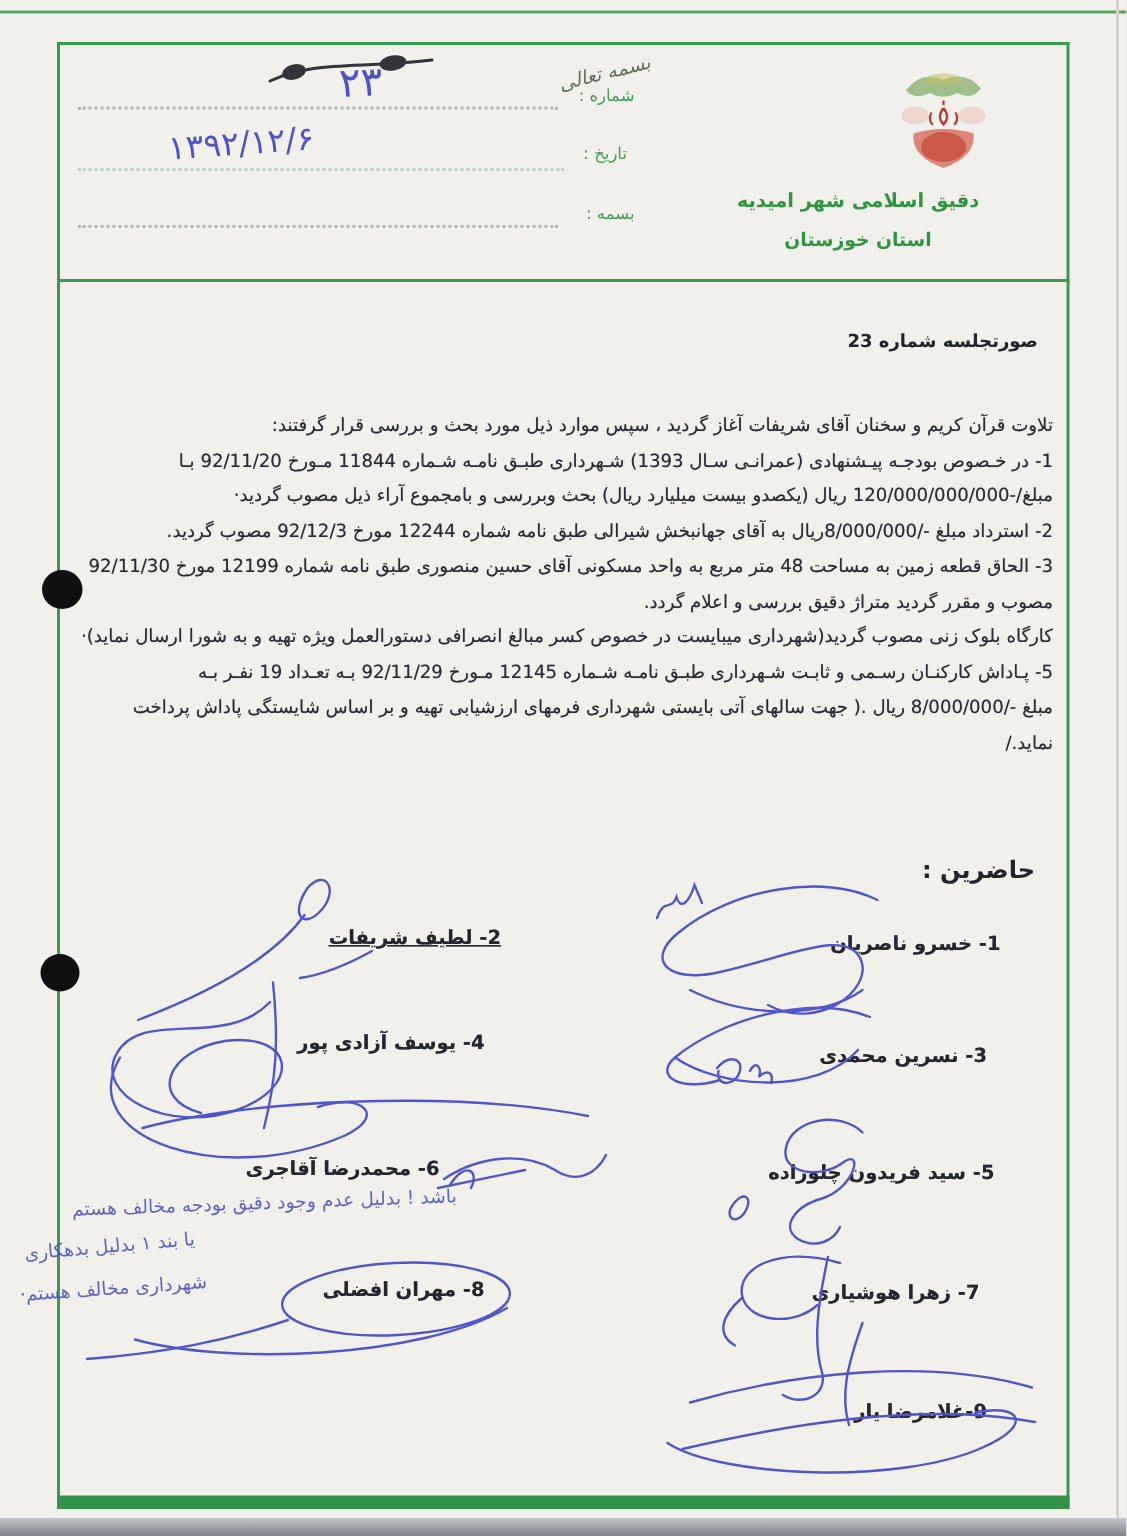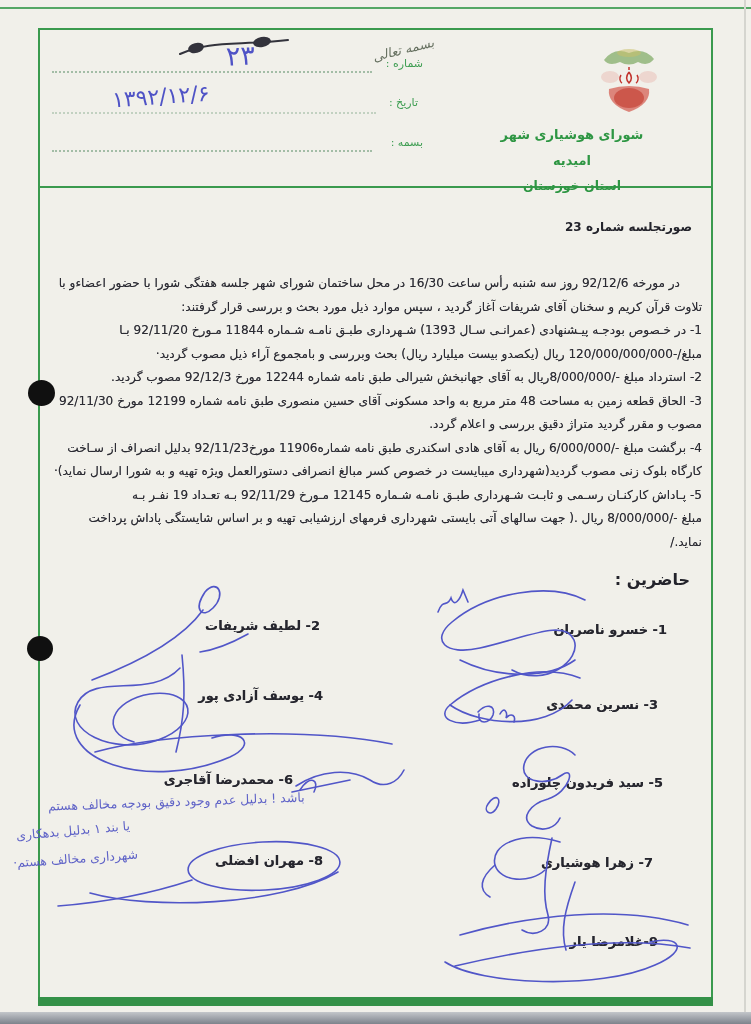--- a/index.html
+++ b/index.html
@@ -59,56 +59,54 @@
     <path d="M8,14 Q18,1 33,7 Q48,1 58,13 Q52,21 42,16 Q33,21 24,16 Q13,21 8,14 Z" fill="#8bb272" opacity="0.8"></path>
     <ellipse cx="33" cy="7" rx="12" ry="4" fill="#c9c06a" opacity="0.55"></ellipse>
     <ellipse cx="14" cy="31" rx="9" ry="6" fill="#e9bcb4" opacity="0.5"></ellipse>
     <ellipse cx="52" cy="31" rx="9" ry="6" fill="#e9bcb4" opacity="0.5"></ellipse>
     <path d="M33,24 l0,-3 M33,26 c-3,4 -3,8 0,11 c3,-3 3,-7 0,-11 M25,29 c-2,3 -1,7 1,8 M41,29 c2,3 1,7 -1,8" stroke="#c2342e" fill="none" stroke-width="1.5"></path>
     <path d="M13,43 Q33,37 53,43 Q55,58 33,66 Q11,58 13,43 Z" fill="#d76a5f" opacity="0.8"></path>
     <ellipse cx="33" cy="52" rx="15" ry="10" fill="#c84b40" opacity="0.8"></ellipse>
   </svg>
 
   <div class="orgtext">
-    <div class="l1">شورای هوشیاری شهر امیدیه</div>
+    <div class="l1">دقیق اسلامی شهر امیدیه</div>
     <div class="l2">استان خوزستان</div>
   </div>
 
   <div class="flabel" style="right:328px;top:57px;">شماره :</div>
   <div class="dotted" style="left:52px;width:320px;top:71px;"></div>
   <div class="hand hv-number" style="left:226px;top:40px;">۲۳</div>
 
   <div class="flabel" style="right:333px;top:96px;">تاریخ :</div>
   <div class="dotted" style="left:52px;width:324px;top:112px;opacity:.6;"></div>
   <div class="hand hv-date" style="left:112px;top:84px;">۱۳۹۲/۱۲/۶</div>
 
   <div class="flabel" style="right:328px;top:136px;">بسمه :</div>
   <div class="dotted" style="left:52px;width:320px;top:150px;"></div>
 
   <div class="doc-title">صورتجلسه شماره 23</div>
 
   <div class="bodytext">
-    <div class="bl indent">در مورخه 92/12/6 روز سه شنبه رأس ساعت 16/30 در محل ساختمان شورای شهر جلسه هفتگی شورا با حضور اعضاءو با</div>
     <div class="bl">تلاوت قرآن کریم و سخنان آقای شریفات آغاز گردید ، سپس موارد ذیل مورد بحث و بررسی قرار گرفتند:</div>
     <div class="bl">1- در خـصوص بودجـه پیـشنهادی (عمرانـی سـال 1393) شـهرداری طبـق نامـه شـماره 11844 مـورخ 92/11/20 بـا</div>
     <div class="bl">مبلغ/-120/000/000/000 ریال (یکصدو بیست میلیارد ریال) بحث وبررسی و بامجموع آراء ذیل مصوب گردید·</div>
     <div class="bl">2- استرداد مبلغ -/8/000/000ریال به آقای جهانبخش شیرالی طبق نامه شماره 12244 مورخ 92/12/3 مصوب گردید.</div>
     <div class="bl">3- الحاق قطعه زمین به مساحت 48 متر مربع به واحد مسکونی آقای حسین منصوری طبق نامه شماره 12199 مورخ 92/11/30</div>
     <div class="bl">مصوب و مقرر گردید متراژ دقیق بررسی و اعلام گردد.</div>
-    <div class="bl">4- برگشت مبلغ -/6/000/000 ریال به آقای هادی اسکندری طبق نامه شماره11906 مورخ92/11/23 بدلیل انصراف از سـاخت</div>
     <div class="bl">کارگاه بلوک زنی مصوب گردید(شهرداری میبایست در خصوص کسر مبالغ انصرافی دستورالعمل ویژه تهیه و به شورا ارسال نماید)·</div>
     <div class="bl">5- پـاداش کارکنـان رسـمی و ثابـت شـهرداری طبـق نامـه شـماره 12145 مـورخ 92/11/29 بـه تعـداد 19 نفـر بـه</div>
     <div class="bl">مبلغ -/8/000/000 ریال .( جهت سالهای آتی بایستی شهرداری فرمهای ارزشیابی تهیه و بر اساس شایستگی پاداش پرداخت</div>
     <div class="bl">نماید./</div>
   </div>
 
   <div class="attend-head">حاضرین :</div>
 
   <div class="att" style="right:84px;top:622px;">1- خسرو ناصریان</div>
-  <div class="att" style="right:431px;top:618px;">2- لطیف شریفات</div>
+  <div class="att" style="right:417px;top:618px;text-decoration:underline;">2- لطیف شریفات</div>
   <div class="att" style="right:93px;top:697px;">3- نسرین محمدی</div>
   <div class="att" style="right:428px;top:688px;">4- یوسف آزادی پور</div>
   <div class="att" style="right:88px;top:775px;text-align:center;">5- سید فریدون چلوراده</div>
   <div class="att" style="right:458px;top:772px;text-align:right;">6- محمدرضا آقاجری</div>
   <div class="att" style="right:98px;top:855px;">7- زهرا هوشیاری</div>
   <div class="att" style="right:428px;top:853px;text-align:right;">8- مهران افضلی</div>
   <div class="att" style="right:93px;top:934px;">9-غلامرضا یار</div>
 
   <div class="note" style="left:48px;top:794px;transform:rotate(-2deg);">باشد ! بدلیل عدم وجود دقیق بودجه مخالف هستم</div>
   <div class="note" style="left:16px;top:823px;transform:rotate(-5deg);">یا بند ۱ بدلیل بدهکاری</div>

